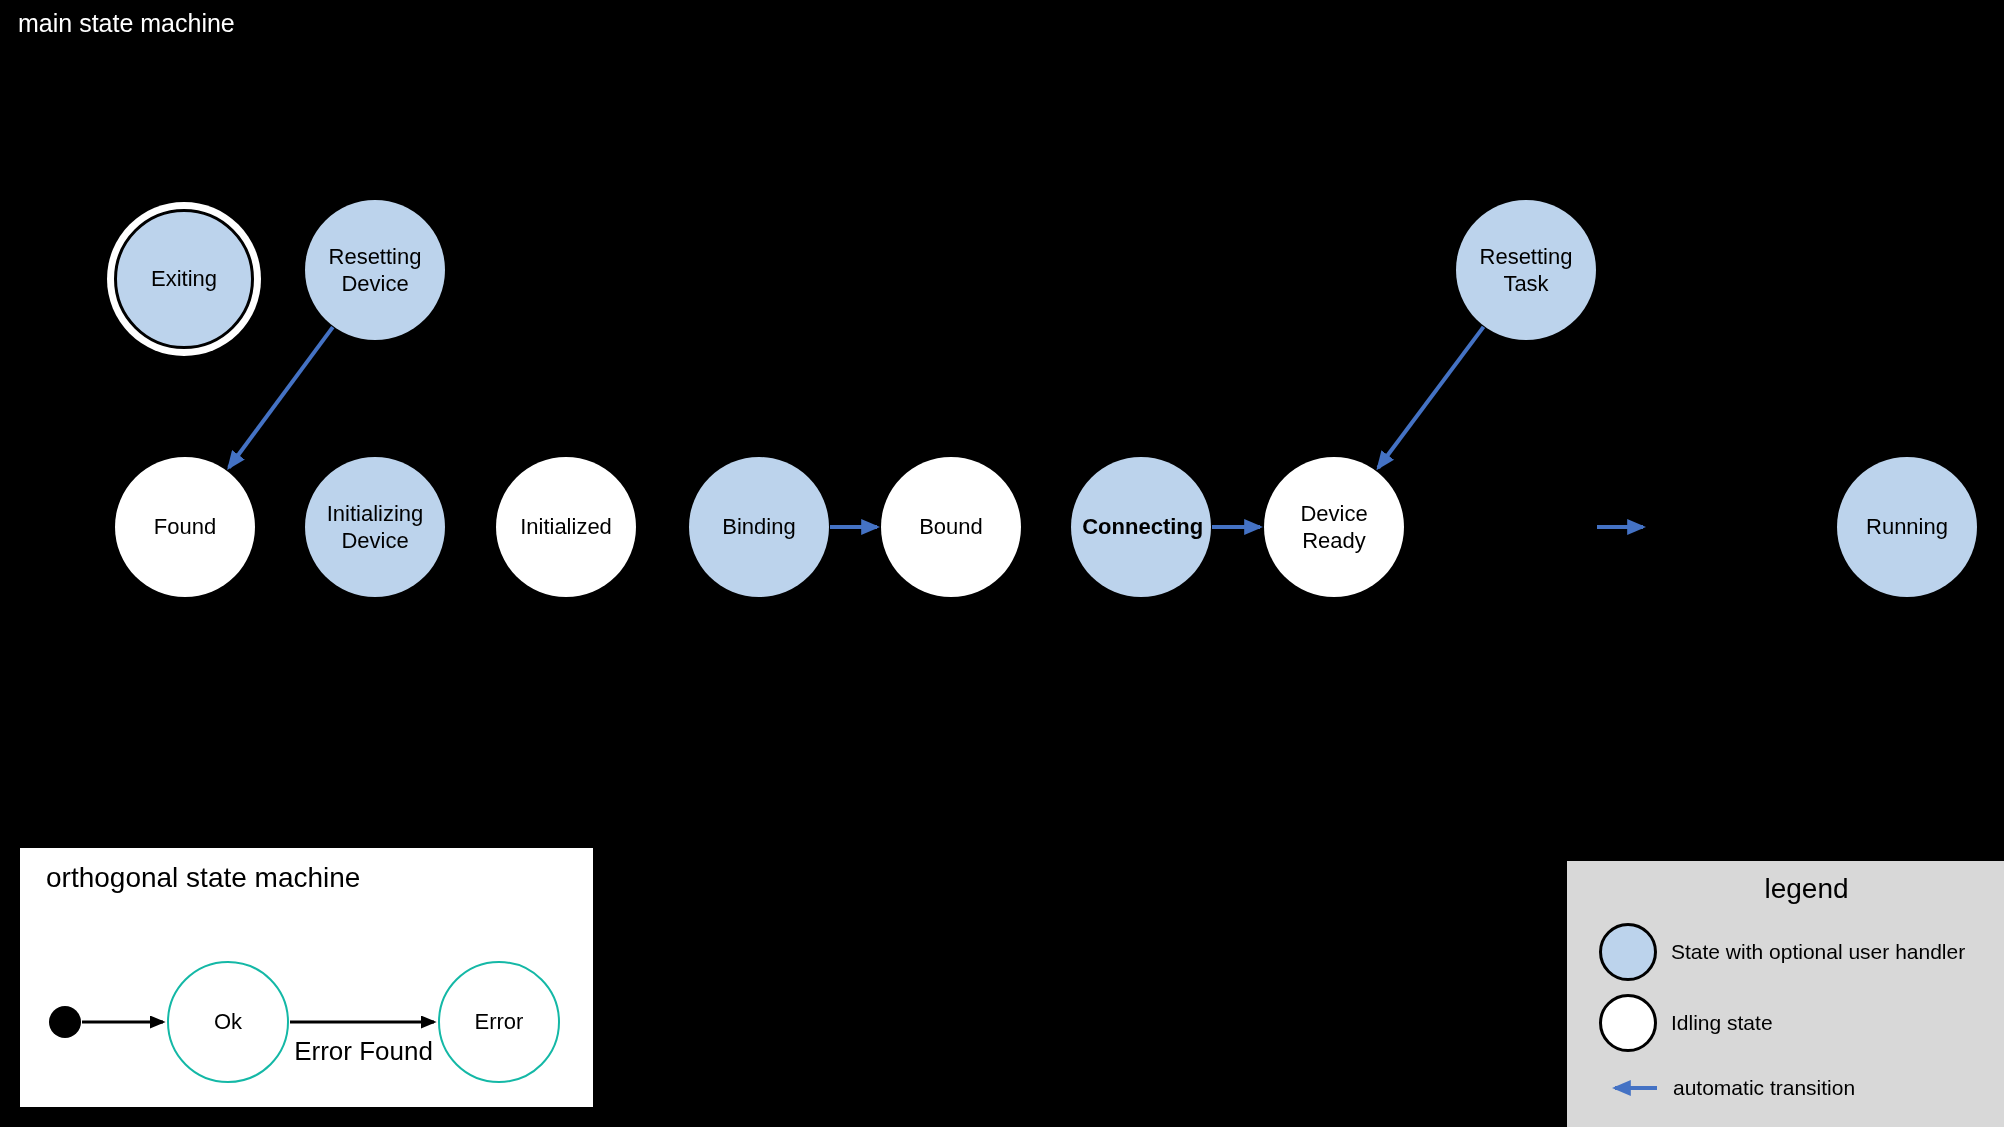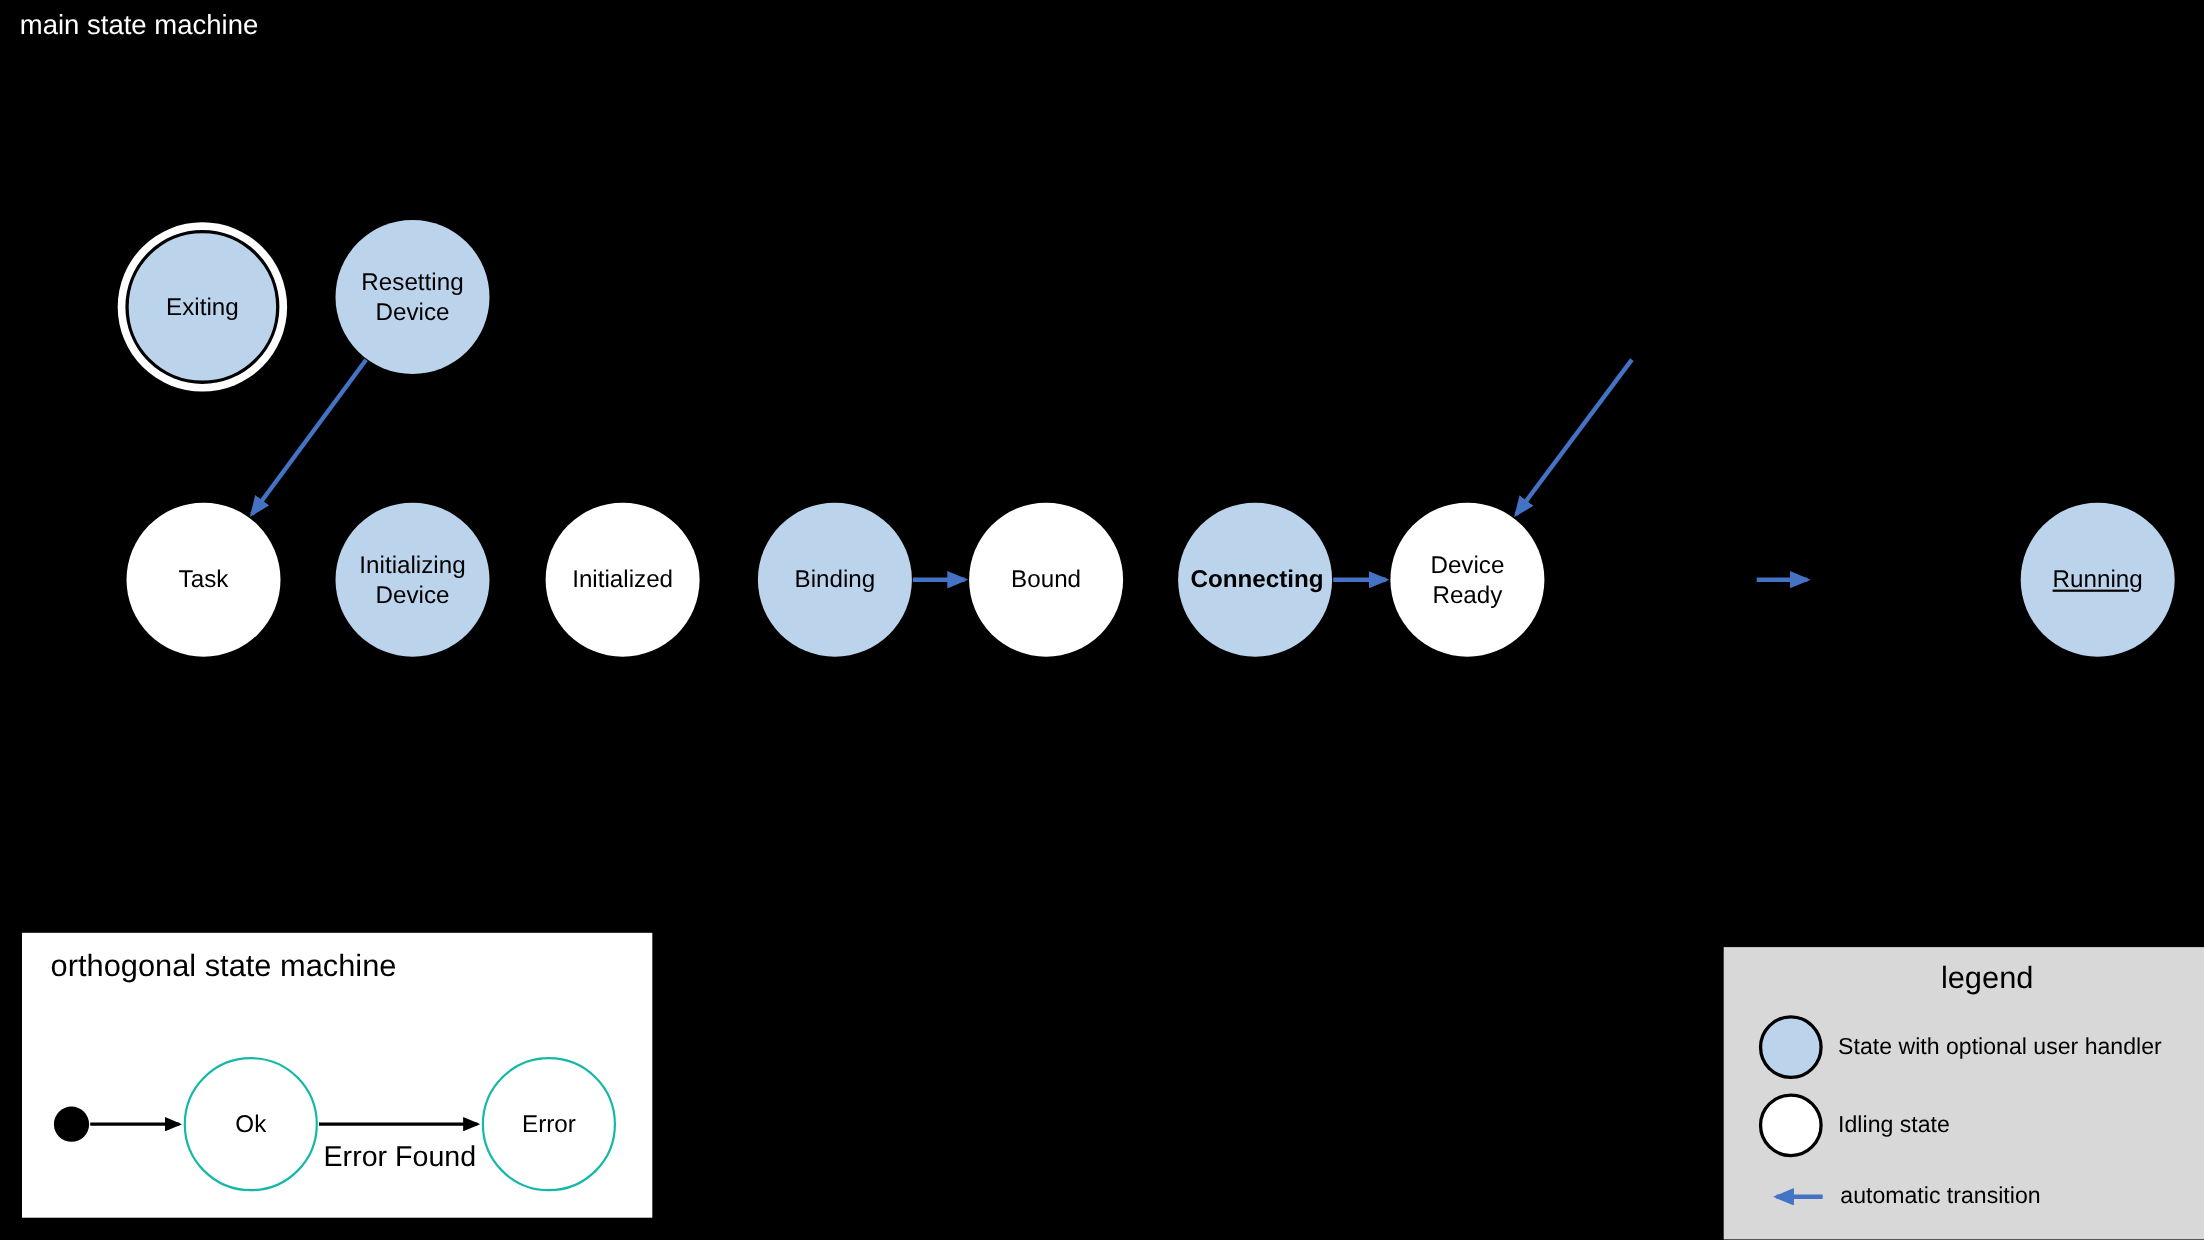--- a/index.html
+++ b/index.html
@@ -89,42 +89,45 @@
       <line x1="290" y1="1022" x2="434" y2="1022" stroke="#000000" stroke-width="3" marker-end="url(#arr-black)"></line>
     </svg>
 
   <div id="node-layer">
       <div class="state handler final" style="left: 114px; top: 209px; height: 140px; width: 140px;">
         <span>Exiting</span>
       </div>
       <div class="state handler" style="left: 305px; top: 200px; height: 140px; width: 140px;">
         <span>Resetting Device</span>
       </div>
+      <div class="state handler" style="left: 1456px; top: 200px; height: 140px; width: 140px;">
+        <span>Resetting Task</span>
+      </div>
       <div class="state idle" style="left: 115px; top: 457px; height: 140px; width: 140px;">
-        <span>Task</span>
+        <span>Found</span>
       </div>
       <div class="state handler" style="left: 305px; top: 457px; height: 140px; width: 140px;">
         <span>Initializing Device</span>
       </div>
       <div class="state idle" style="left: 496px; top: 457px; height: 140px; width: 140px;">
         <span>Initialized</span>
       </div>
       <div class="state handler" style="left: 689px; top: 457px; height: 140px; width: 140px;">
         <span>Binding</span>
       </div>
       <div class="state idle" style="left: 881px; top: 457px; height: 140px; width: 140px;">
         <span>Bound</span>
       </div>
       <div class="state handler" style="left: 1071px; top: 457px; height: 140px; width: 140px; font-weight: bold;">
         <span>Connecting</span>
       </div>
       <div class="state idle" style="left: 1264px; top: 457px; height: 140px; width: 140px;">
         <span>Device Ready</span>
       </div>
-      <div class="state handler" style="left: 1837px; top: 457px; height: 140px; width: 140px; text-decoration: underline;">
+      <div class="state handler" style="left: 1837px; top: 457px; height: 140px; width: 140px;">
         <span>Running</span>
       </div>
       <div class="state ortho" style="left: 167px; top: 961px; height: 122px; width: 122px;">
         <span>Ok</span>
       </div>
       <div class="state ortho" style="left: 438px; top: 961px; height: 122px; width: 122px;">
         <span>Error</span>
       </div>
       <div class="initial-dot" style="left: 49px; top: 1006px; height: 32px; width: 32px;"></div>
       <div class="edge-label" style="left: 363.5px; top: 1036px;">Error Found</div>

